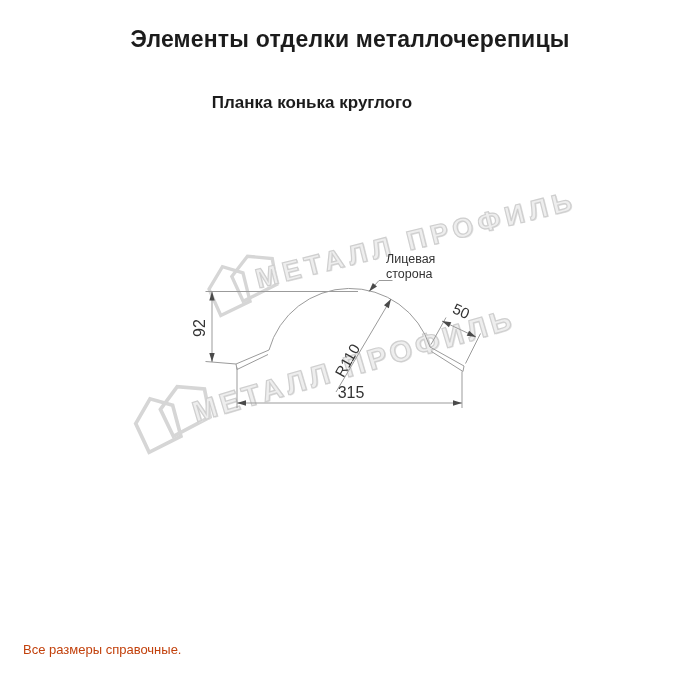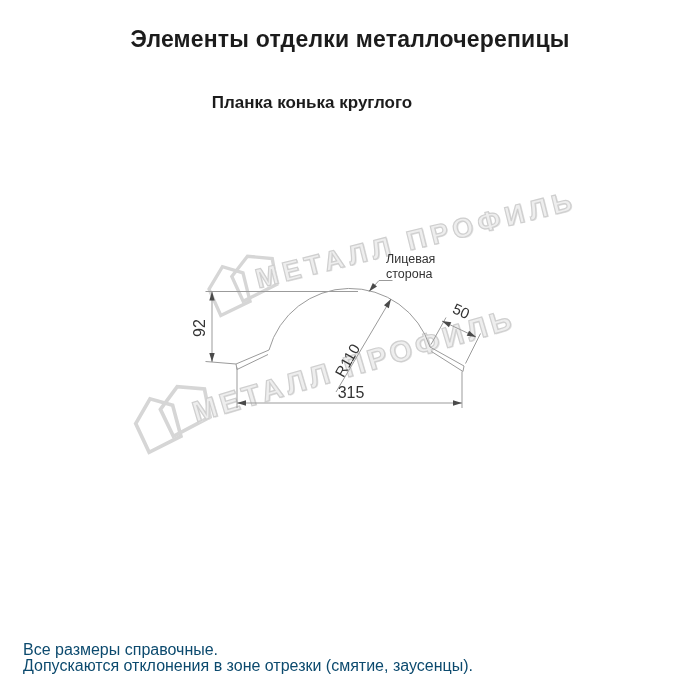--- a/index.html
+++ b/index.html
@@ -9,21 +9,21 @@
   }
   .title{
     position:absolute;top:26px;left:0;width:700px;text-align:center;
     font-size:23px;font-weight:bold;color:#1c1c1c;letter-spacing:.2px;
   }
   .subtitle{
     position:absolute;top:93px;left:0;width:624px;text-align:center;
     font-size:17px;font-weight:bold;color:#1c1c1c;line-height:20px;
   }
   .footer{
-    position:absolute;left:23px;top:642px;font-size:16px;color:#0c4a6e;line-height:16px;
+    position:absolute;left:23px;top:642px;font-size:13px;color:#c2410c;line-height:16px;
   }
   .wm{
     position:absolute;display:flex;align-items:flex-start;pointer-events:none;z-index:1;
   }
   .wm-text{
     font-weight:bold;white-space:nowrap;
     color:#eeeeee;
     -webkit-text-stroke:1.2px #cfcfcf;
     text-shadow:1px 1px 0 #e2e2e2;
     transform-origin:left bottom;
@@ -96,14 +96,13 @@
   <text class="dimnum-sm" transform="translate(352,363) rotate(-61)" text-anchor="middle">R110</text>
 
   <path class="ln" d="M 392.5 280.5 L 379 280.5 L 369 291.5"></path>
   <polygon class="ah" points="369,291.5 372.8,282.9 377,286.5"></polygon>
   <text class="facelabel" x="386" y="263">Лицевая</text>
   <text class="facelabel" x="386" y="277.5">сторона</text>
 </svg>
 
 <div class="footer">
   <div>Все размеры справочные.</div>
-  <div>Допускаются отклонения в зоне отрезки (смятие, заусенцы).</div>
 </div>
 
 </body></html>

